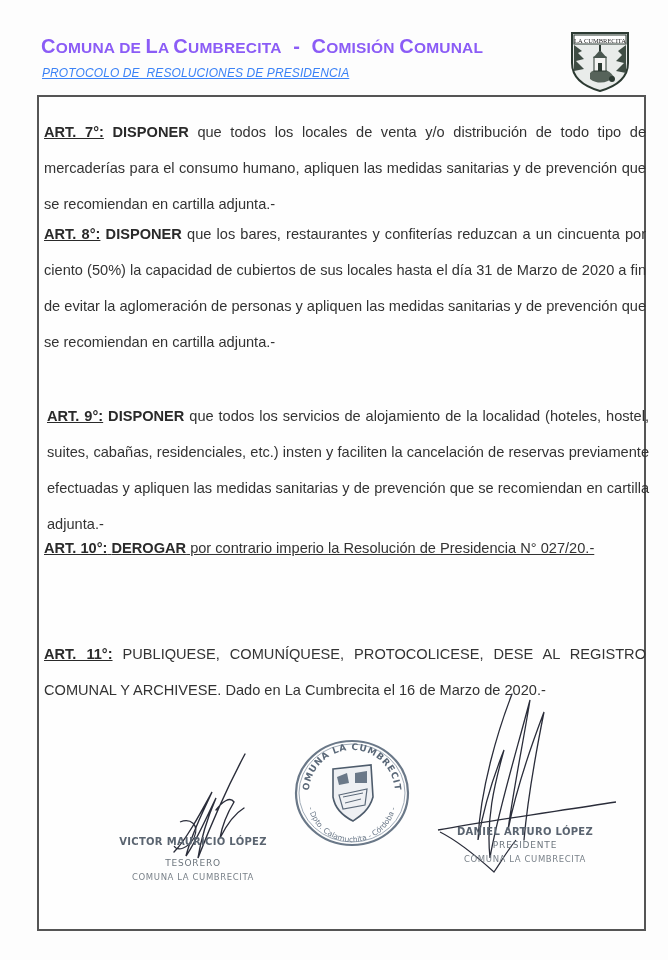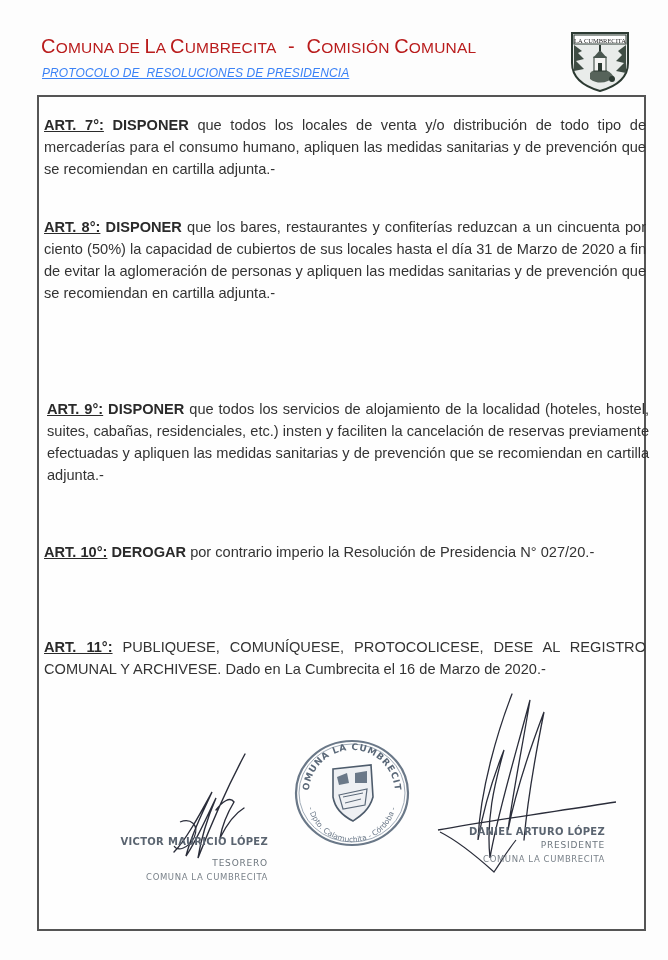--- a/index.html
+++ b/index.html
@@ -7,47 +7,47 @@
     width: 668px; height: 960px;
     background: #fdfdfd;
     position: relative;
     overflow: hidden;
     font-family: "Liberation Sans", sans-serif;
     color: #2b2b2b;
   }
   .title {
     position: absolute; left: 41px; top: 35px;
     font-size: 20px; letter-spacing: 0.2px;
-    color: #b91c1c; font-weight: normal;
+    color: #8b5cf6; font-weight: bold;
     white-space: nowrap;
   }
   .title .sc { font-size: 15.5px; }
   .subtitle {
     position: absolute; left: 42px; top: 66px;
     font-size: 12px; font-style: italic; text-decoration: underline;
     color: #3b82f6; white-space: nowrap; letter-spacing: 0.1px;
   }
   .crest {
     position: absolute; left: 568px; top: 29px; width: 64px; height: 64px;
   }
   .box {
     position: absolute; left: 37px; top: 95px;
     width: 609px; height: 836px;
     border: 2px solid #555;
     box-sizing: border-box;
     background: #fefefe;
   }
   .article {
     position: absolute; left: 44px; width: 602px;
-    font-size: 14.6px; line-height: 22px;
+    font-size: 14.6px; line-height: 36px;
     text-align: justify; color: #333;
   }
   .art-label { font-weight: bold; text-decoration: underline; color: #2a2a2a; }
   .art-verb { font-weight: bold; color: #2a2a2a; }
-  .sig-block { position: absolute; text-align: right; font-family: "DejaVu Sans", sans-serif; }
+  .sig-block { position: absolute; text-align: center; font-family: "DejaVu Sans", sans-serif; }
   .sig-name { font-weight: bold; font-size: 10px; color: #5a6470; letter-spacing: 0.3px; }
   .sig-role { font-size: 9px; color: #6c757d; letter-spacing: 0.8px; }
   .sig-org { font-size: 8.5px; color: #7a828a; letter-spacing: 0.6px; }
   svg { display: block; }
 </style>
 </head>
 <body>
 
 <div class="title">
   <span><span>C</span><span class="sc">OMUNA DE </span></span><span><span>L</span><span class="sc">A </span></span><span><span>C</span><span class="sc">UMBRECITA</span></span><span style="white-space:pre">  -  </span><span><span>C</span><span class="sc">OMISIÓN </span></span><span><span>C</span><span class="sc">OMUNAL</span></span>
@@ -80,21 +80,21 @@
 <p class="article" style="top:216px;margin:0;">
   <span class="art-label">ART. 8°:</span>
   <span class="art-verb">DISPONER</span><span>  que  los bares, restaurantes y confiterías reduzcan a un cincuenta por ciento (50%) la capacidad de cubiertos de sus locales hasta el día 31 de Marzo de 2020 a fin de evitar la aglomeración de personas y apliquen las medidas sanitarias y de prevención que se recomiendan en cartilla adjunta.-</span>
 </p>
 
 <p class="article" style="top:395px;margin:3px;">
   <span class="art-label">ART. 9°:</span>
   <span class="art-verb">DISPONER</span><span>  que  todos los servicios de alojamiento de la localidad (hoteles, hostel, suites, cabañas, residenciales, etc.) insten y faciliten la cancelación de reservas previamente efectuadas y apliquen las medidas sanitarias y de prevención que se recomiendan en cartilla adjunta.-</span>
 </p>
 
-<p class="article" style="top:541px;margin:0;">
+<p class="article" style="top:530px;margin:0;text-decoration:underline;">
   <span class="art-label">ART. 10°:</span>
   <span class="art-verb">DEROGAR</span><span> por contrario imperio la Resolución de Presidencia N° 027/20.-</span>
 </p>
 
 <p class="article" style="top:636px;margin:0;">
   <span class="art-label">ART. 11°:</span><span> PUBLIQUESE, COMUNÍQUESE, PROTOCOLICESE, DESE AL REGISTRO COMUNAL Y ARCHIVESE. Dado en La Cumbrecita el  16 de Marzo  de 2020.-</span>
 </p>
 
 <div style="position:absolute;left:150px;top:752px;">
   <svg width="120" height="110" viewBox="0 0 120 110">

